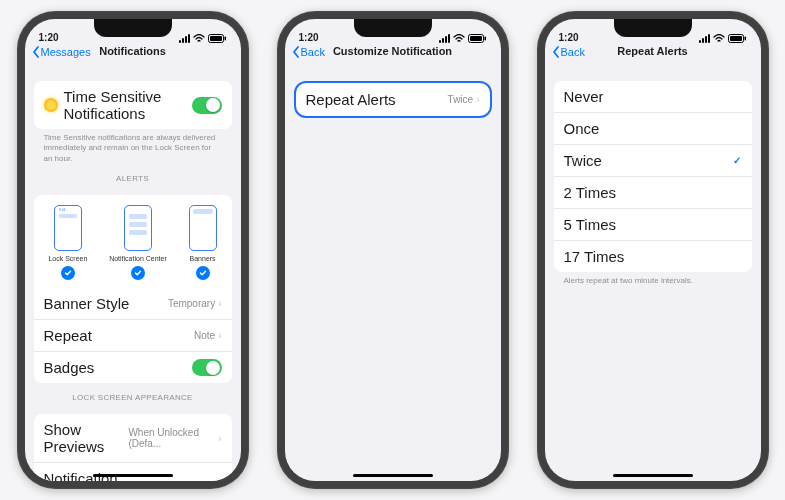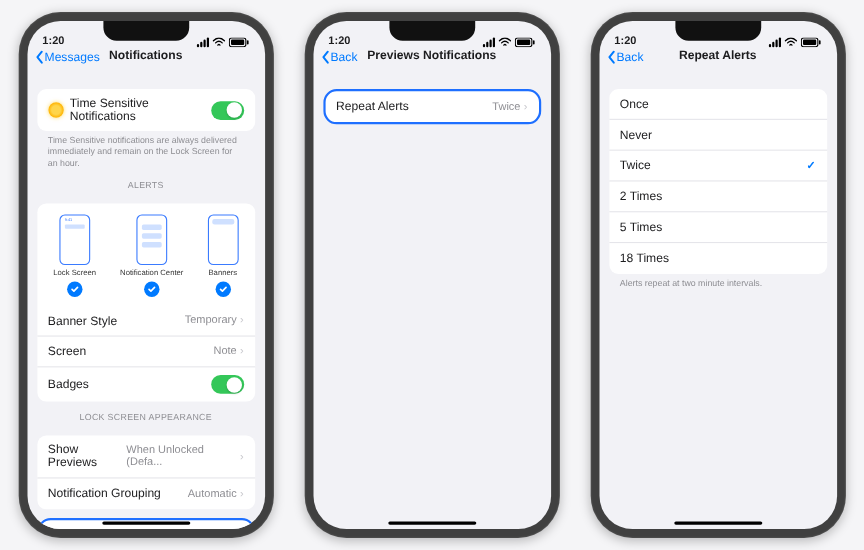--- a/index.html
+++ b/index.html
@@ -86,21 +86,21 @@
   .content { padding: 0 9px 10px; overflow:hidden; }
   .group {
     background:#fff; border-radius:8px; margin-top:8px;
   }
   .row {
     display:flex; align-items:center; justify-content:space-between;
     padding:7px 10px; min-height:28px;
     border-bottom: 0.5px solid #e5e5ea;
   }
   .row:last-child{border-bottom:none}
-  .row .label{font-size:11px}
+  .row .label{font-size:15px}
   .row .value{font-size:10px; color:#8e8e93; display:flex; align-items:center; gap:3px}
   .row .chev{color:#c7c7cc}
   .section-label{
     font-size:8px; color:#8e8e93; text-transform:uppercase;
     padding:10px 10px 4px; letter-spacing:0.3px;text-align:center;
   }
   .footer-text{
     font-size:8px; color:#8e8e93; padding:4px 10px 0; line-height:1.3;
   }
   
@@ -252,21 +252,21 @@
           </div>
         </div>
         <div class="row">
           <span class="label">Banner Style</span>
           <span class="value">
               <span>Temporary</span>
               <span class="chev">›</span>
             </span>
         </div>
         <div class="row">
-          <span class="label">Screen</span>
+          <span class="label">Repeat</span>
           <span class="value">
               <span>Note</span>
               <span class="chev">›</span>
             </span>
         </div>
         <div class="row">
           <span class="label">Badges</span>
           <div class="toggle"></div>
         </div>
       </div>
@@ -327,21 +327,21 @@
       </div>
     </div>
 
     <div class="nav-bar">
       <div class="nav-back">
         <svg width="10" height="14" viewBox="0 0 10 14">
             <path d="M7 2 L3 7 L7 12" stroke-width="1.8" fill="none" stroke-linecap="round" stroke-linejoin="round"></path>
           </svg>
         <span>Back</span>
       </div>
-      <div class="nav-title">Previews Notifications</div>
+      <div class="nav-title">Customize Notification</div>
     </div>
 
     <div class="content">
       <div class="group highlight row-wrap">
         <div class="row">
           <span class="label">Repeat Alerts</span>
           <span class="value">
               <span>Twice</span>
               <span class="chev">›</span>
             </span>
@@ -385,36 +385,36 @@
             <path d="M7 2 L3 7 L7 12" stroke-width="1.8" fill="none" stroke-linecap="round" stroke-linejoin="round"></path>
           </svg>
         <span>Back</span>
       </div>
       <div class="nav-title">Repeat Alerts</div>
     </div>
 
     <div class="content">
       <div class="group">
         <div class="row">
+          <span class="label">Never</span>
+        </div>
+        <div class="row">
           <span class="label">Once</span>
-        </div>
-        <div class="row">
-          <span class="label">Never</span>
         </div>
         <div class="row">
           <span class="label">Twice</span>
           <span class="checkmark">✓</span>
         </div>
         <div class="row">
           <span class="label">2 Times</span>
         </div>
         <div class="row">
           <span class="label">5 Times</span>
         </div>
         <div class="row">
-          <span class="label">18 Times</span>
+          <span class="label">17 Times</span>
         </div>
       </div>
       <div class="footer-text">Alerts repeat at two minute intervals.</div>
     </div>
     <div class="home-indicator"></div>
   </div>
 </div>
 
 </body></html>

